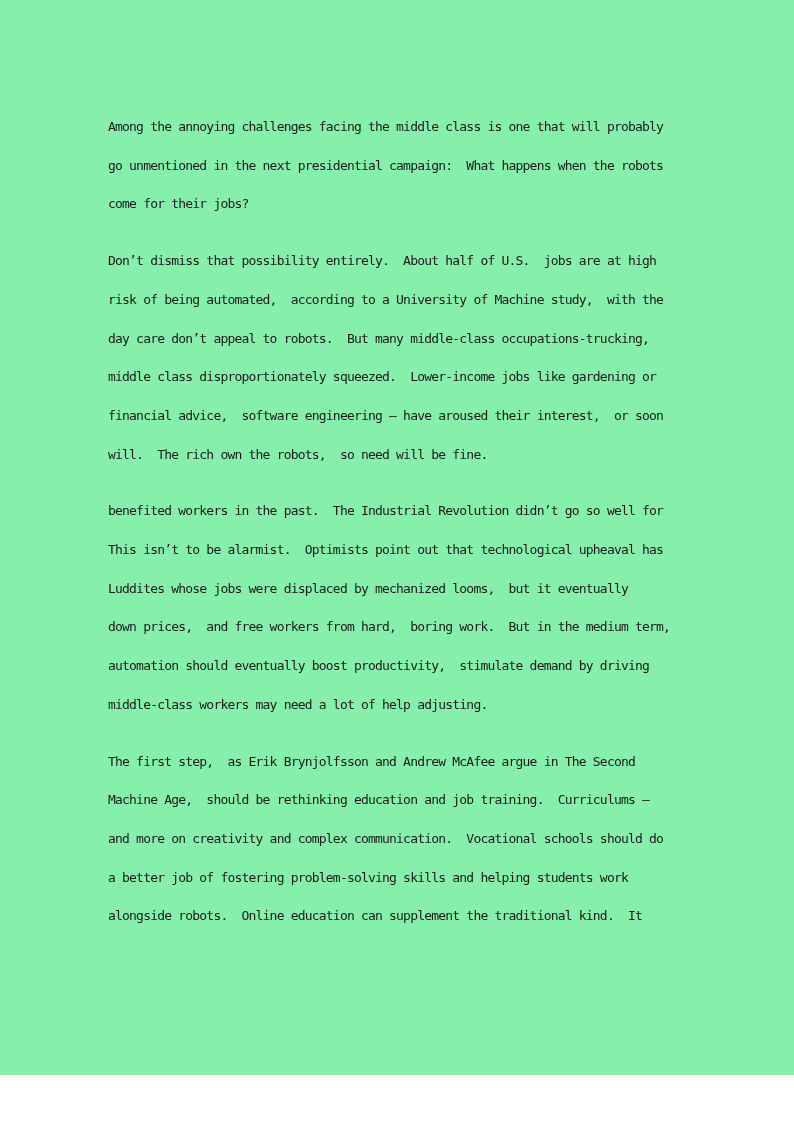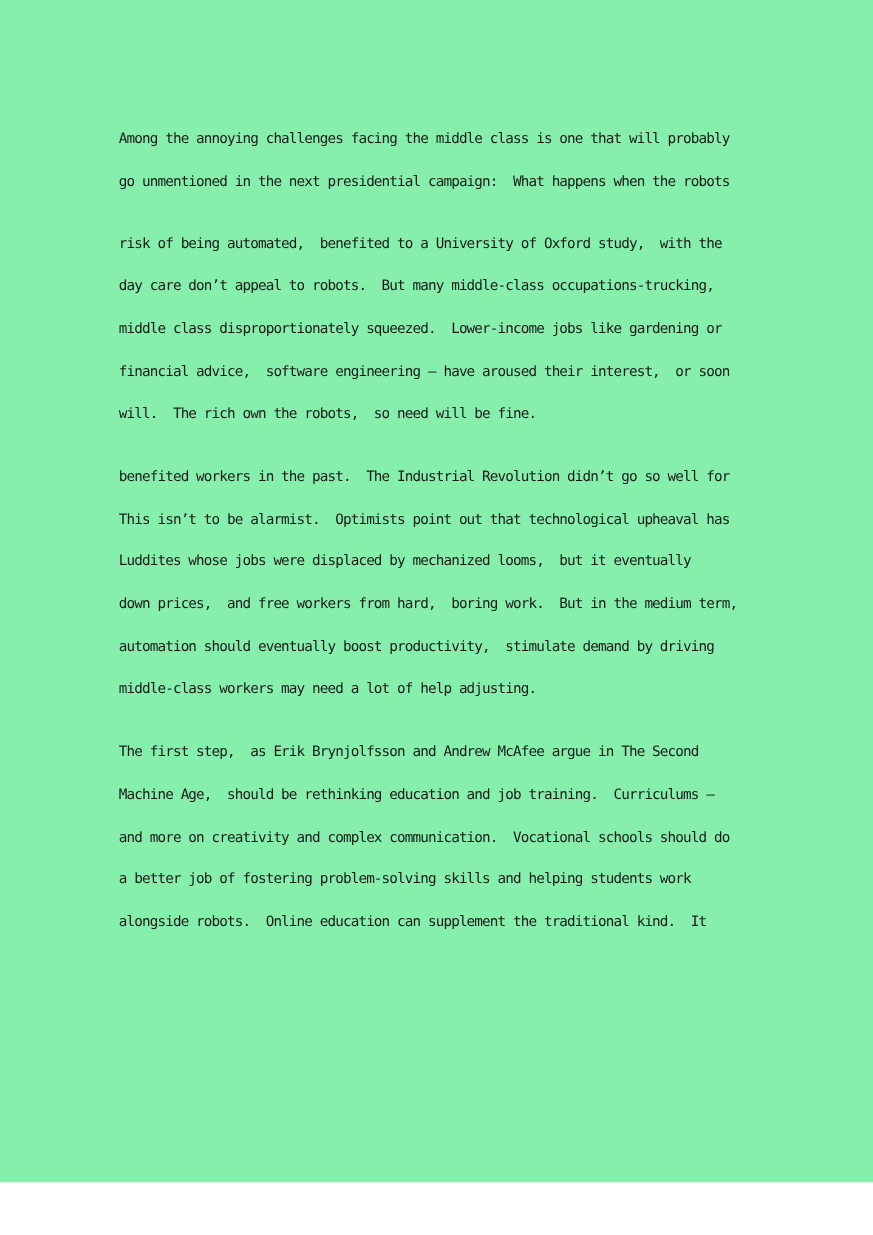--- a/index.html
+++ b/index.html
@@ -36,24 +36,26 @@
 </style>
 </head>
 <body>
 
 <div class="page">
   <div class="text-block">
 
     <div class="para">
       <div class="line">Among the annoying challenges facing the middle class is one that will probably</div>
       <div class="line">go unmentioned in the next presidential campaign:  What happens when the robots</div>
+      <div class="line">come for their jobs?</div>
     </div>
 
     <div class="para">
-      <div class="line">risk of being automated,  benefited to a University of Oxford study,  with the</div>
+      <div class="line">Don’t dismiss that possibility entirely.  About half of U.S.  jobs are at high</div>
+      <div class="line">risk of being automated,  according to a University of Machine study,  with the</div>
       <div class="line">day care don’t appeal to robots.  But many middle-class occupations-trucking,</div>
       <div class="line">middle class disproportionately squeezed.  Lower-income jobs like gardening or</div>
       <div class="line">financial advice,  software engineering — have aroused their interest,  or soon</div>
       <div class="line">will.  The rich own the robots,  so need will be fine.</div>
     </div>
 
     <div class="para">
       <div class="line">benefited workers in the past.  The Industrial Revolution didn’t go so well for</div>
       <div class="line">This isn’t to be alarmist.  Optimists point out that technological upheaval has</div>
       <div class="line">Luddites whose jobs were displaced by mechanized looms,  but it eventually</div>

